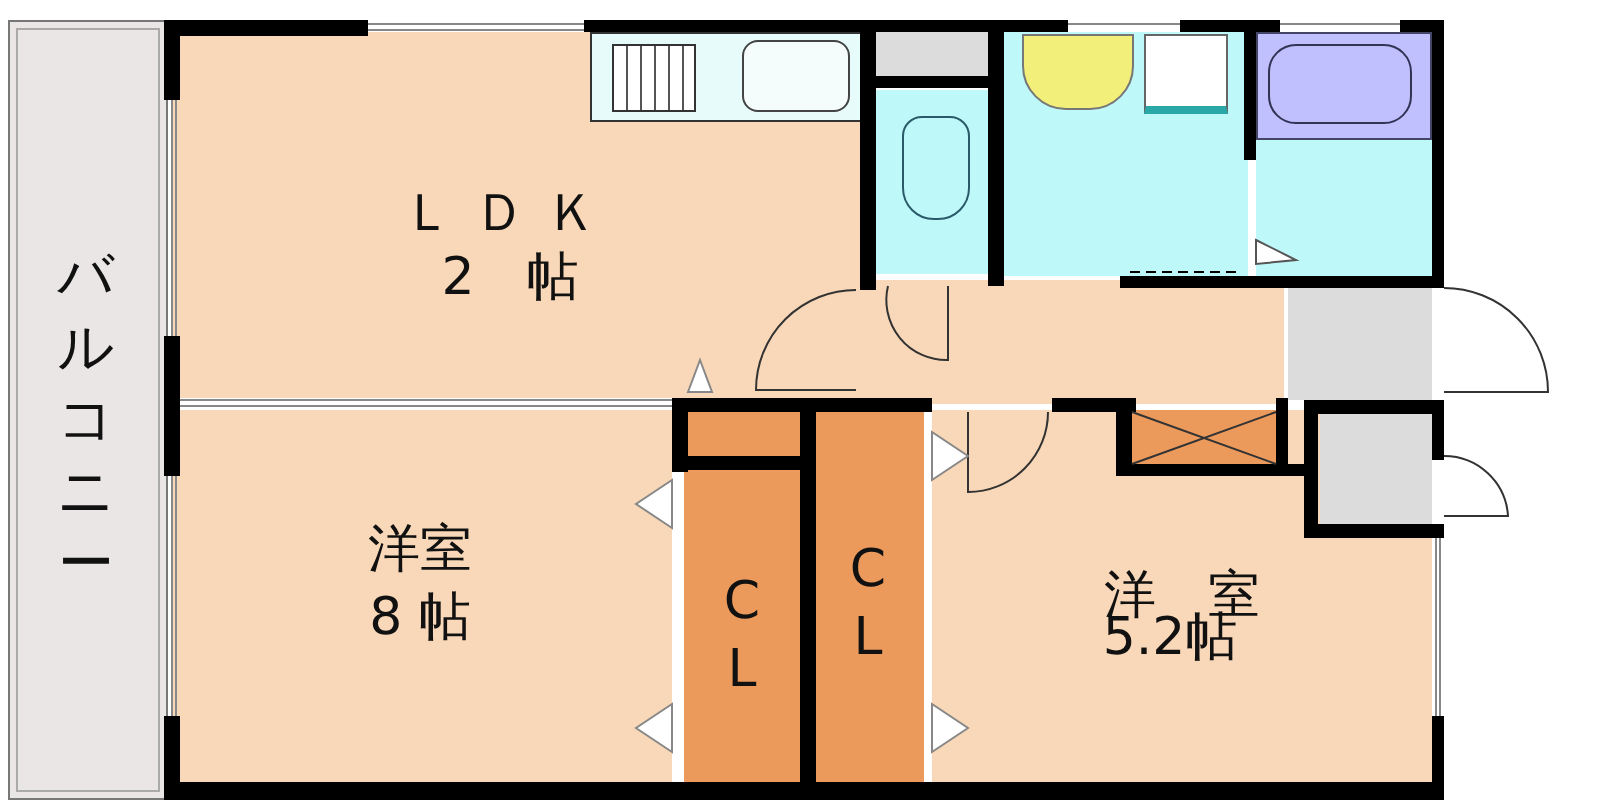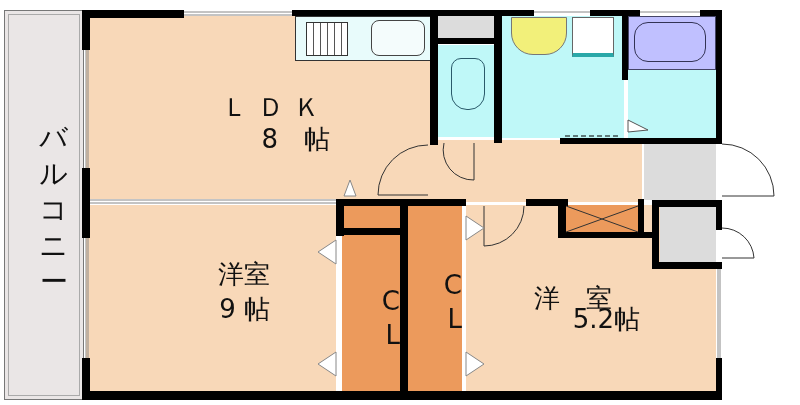--- a/index.html
+++ b/index.html
@@ -1,20 +1,20 @@
 <!DOCTYPE html>
 <html><head>
 <meta charset="utf-8">
 <style>
   html, body { margin: 0; padding: 0; background: #ffffff; }
   body { width: 800px; height: 405px; position: relative; overflow: hidden;
          font-family: "DejaVu Sans", "Liberation Sans", sans-serif; }
   .abs { position: absolute; box-sizing: border-box; }
   .wall { position: absolute; background: #000; }
-  .label { position: absolute; color: #111; text-align: right; line-height: 1.0; font-size: 26px; }
+  .label { position: absolute; color: #111; text-align: center; line-height: 1.0; font-size: 26px; }
   svg { position: absolute; left: 0; top: 0; }
 </style>
 </head>
 <body>
 
 <div class="abs" style="left:4px;top:10px;width:80px;height:390px;background:#eae6e6;border:1px solid #777;outline:1px solid #aaa;outline-offset:-5px;"></div>
 <div class="label" style="left:18px;top:120px;width:50px;font-size:28px;line-height:36px;">
   <div>バ</div>
   <div>ル</div>
   <div>コ</div>
@@ -110,21 +110,21 @@
 
   <polygon points="336,240 318,252 336,264" fill="#fff" stroke="#888"></polygon>
   <polygon points="336,352 318,364 336,376" fill="#fff" stroke="#888"></polygon>
   <polygon points="466,216 484,228 466,240" fill="#fff" stroke="#888"></polygon>
   <polygon points="466,352 484,364 466,376" fill="#fff" stroke="#888"></polygon>
   <polygon points="344,196 350,180 356,196" fill="#fff" stroke="#888"></polygon>
   <polygon points="628,120 648,130 628,132" fill="#fff" stroke="#555"></polygon>
 </svg>
 
 <div class="label" style="left:180px;top:94px;width:150px;letter-spacing:10px;">ＬＤＫ</div>
-<div class="label" style="left:180px;top:126px;width:150px;">8　帖</div>
+<div class="label" style="left:180px;top:126px;width:150px;">2　帖</div>
 <div class="label" style="left:150px;top:262px;width:120px;font-family:Liberation Serif, serif;">洋室</div>
-<div class="label" style="left:150px;top:296px;width:120px;">9 帖</div>
-<div class="label" style="left:502px;top:285px;width:110px;">洋　室</div>
+<div class="label" style="left:150px;top:296px;width:120px;">8 帖</div>
+<div class="label" style="left:536px;top:285px;width:110px;">洋　室</div>
 <div class="label" style="left:530px;top:306px;width:110px;">5.2帖</div>
 <div class="label" style="left:342px;top:288px;width:58px;">C</div>
 <div class="label" style="left:342px;top:322px;width:58px;">L</div>
 <div class="label" style="left:406px;top:272px;width:56px;">C</div>
 <div class="label" style="left:406px;top:306px;width:56px;">L</div>
 
 </body></html>

